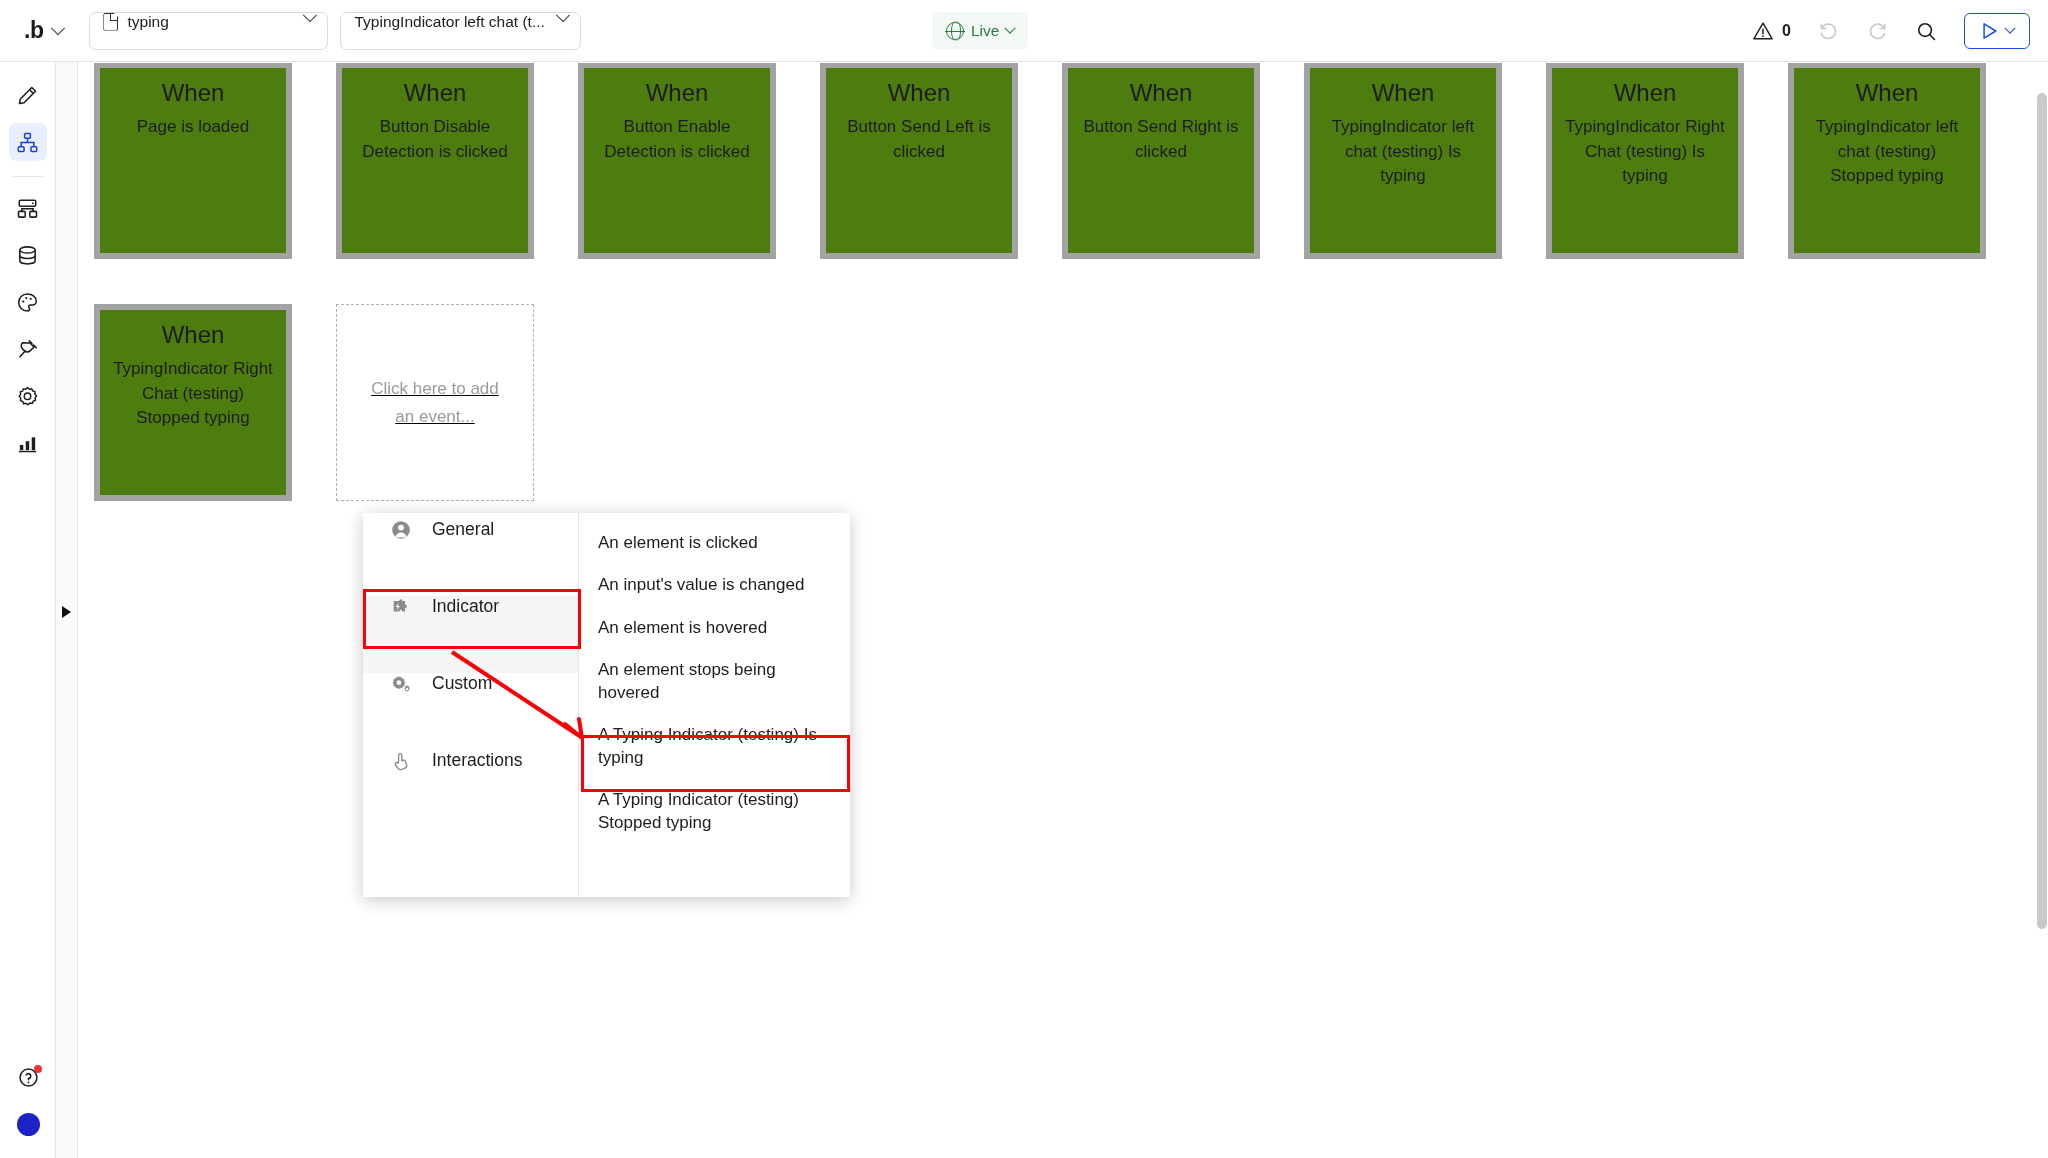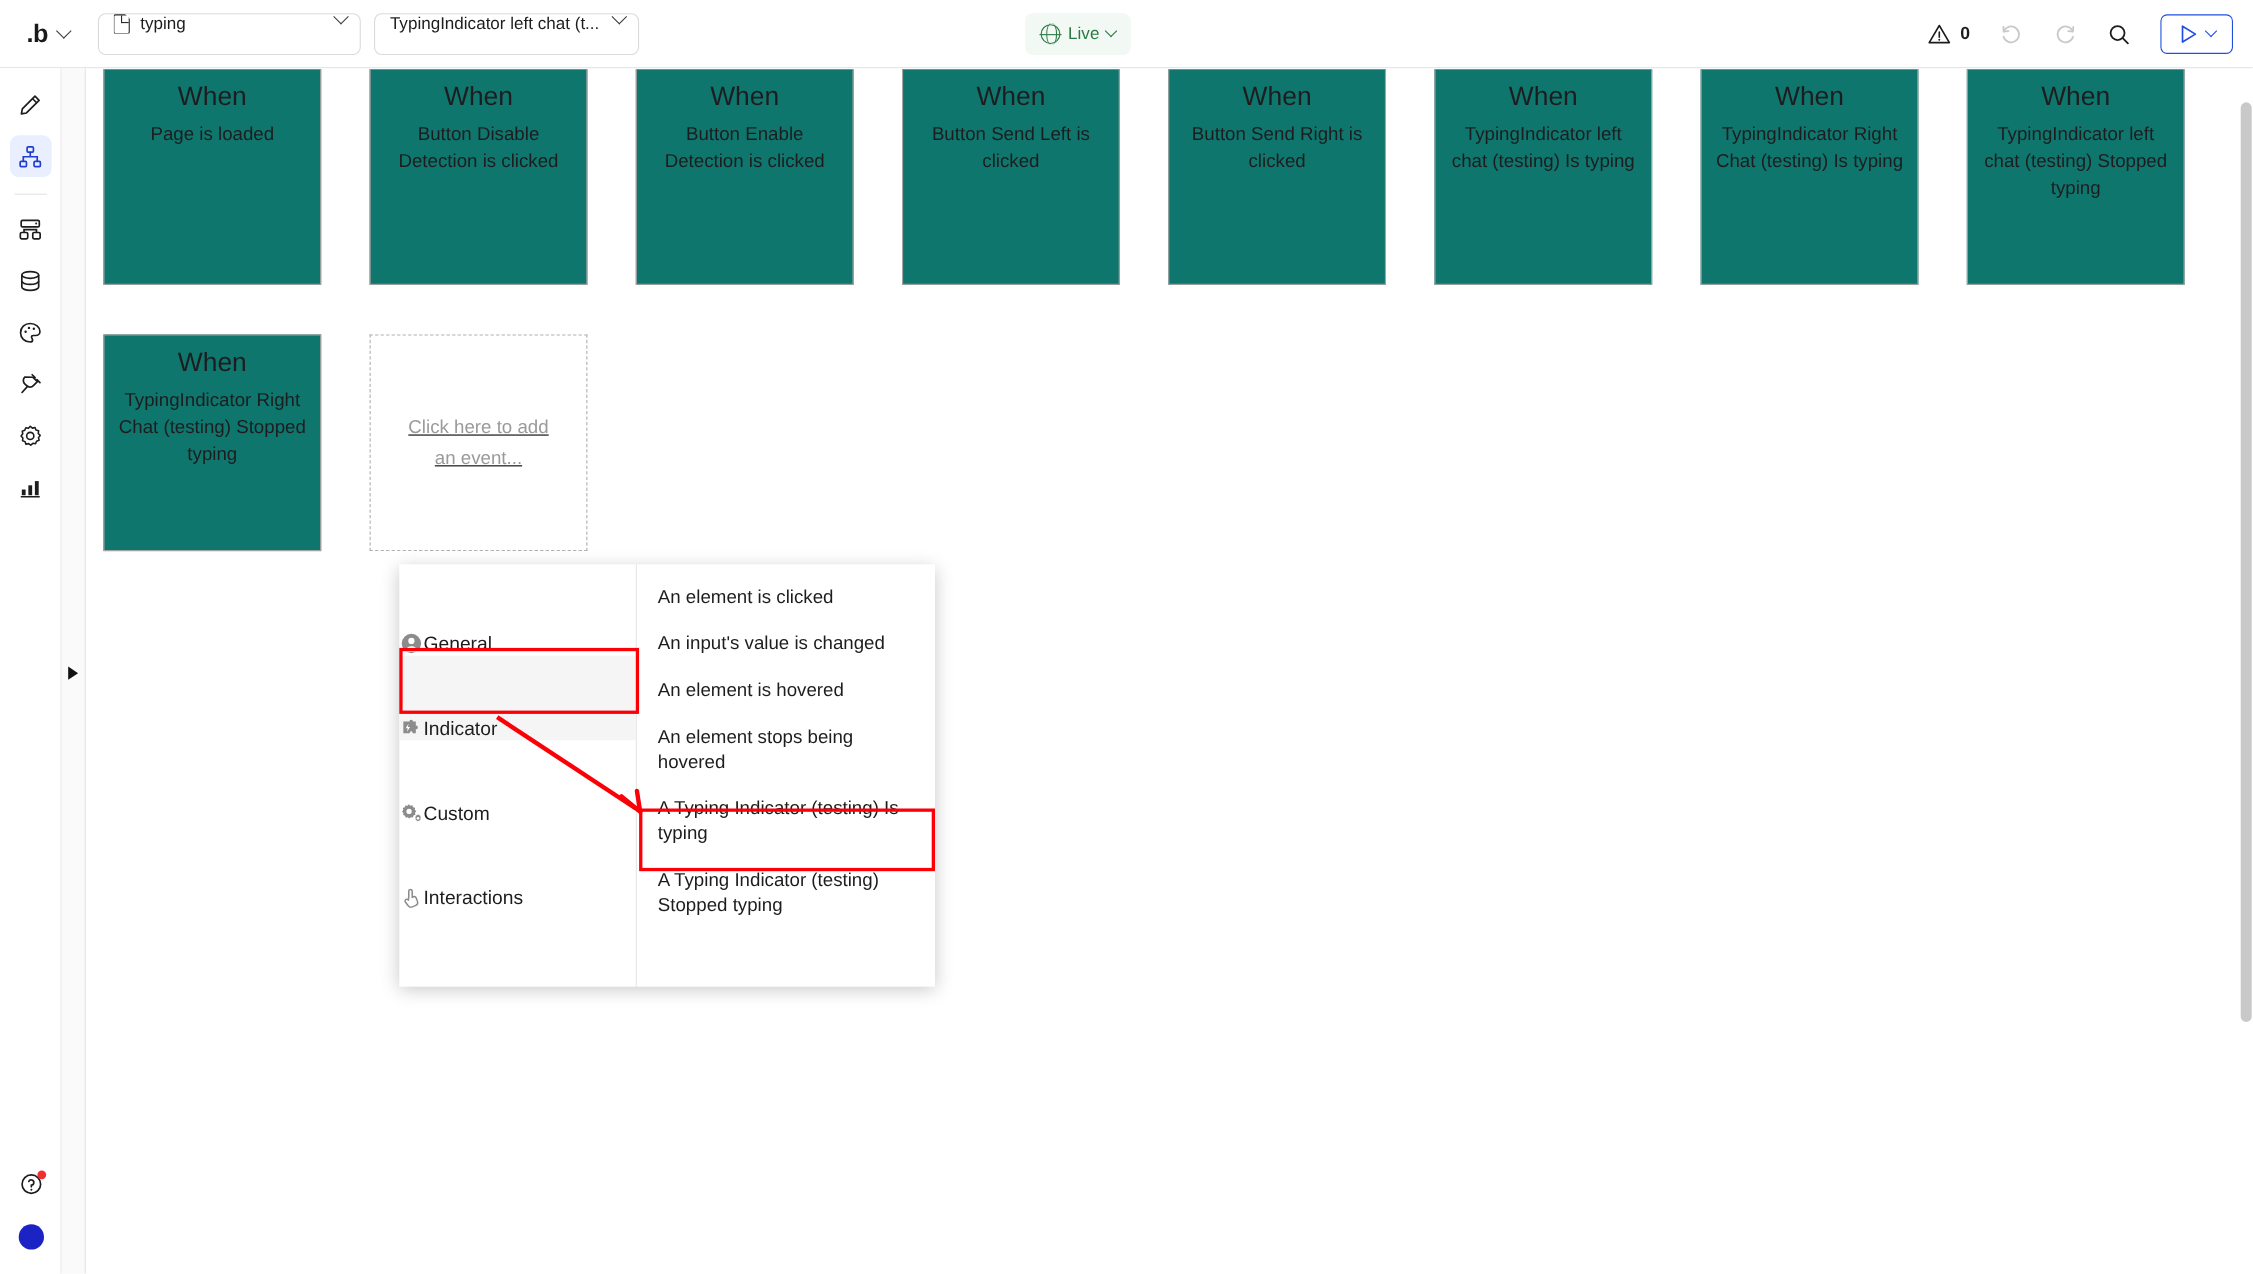--- a/index.html
+++ b/index.html
@@ -166,22 +166,22 @@
     position: absolute; left: 79px; top: 63px;
     width: 1957px; height: 1095px;
     background: #ffffff;
     overflow: hidden;
   }
 
   
   .card {
     position: absolute;
     width: 198px; height: 197px;
-    background: #0f766e;
-    border: 1px solid #a3a3a3;
+    background: #4d7c0f;
+    border: 6px solid #a3a3a3;
     padding: 12px 12px 0 12px;
     cursor: pointer;
   }
   .card-when {
     font-size: 24px; color: #1d1d1f; text-align: center;
     line-height: 1.1; margin-bottom: 9px; font-weight: 400;
   }
   .card-sub {
     font-size: 17px; color: #1d1d1f; text-align: center;
     line-height: 1.42;
@@ -206,22 +206,22 @@
     box-shadow: 0 3px 16px rgba(0,0,0,0.22);
     display: flex;
     z-index: 40;
   }
   .dd-left {
     width: 216px; height: 100%;
     border-right: 1px solid #e6e6e6;
     padding-top: 6px;
   }
   .dd-cat {
-    height: 77px; display: flex; align-items: flex-end;
-    cursor: pointer;
+    height: 77px; display: flex; align-items: flex-start;
+    padding-left: 27px; gap: 20px; cursor: pointer;
   }
   .dd-cat.selected { background: #f5f5f5; }
   .dd-cat-label { font-size: 17.5px; color: #1d1d1f; }
   .dd-right {
     flex: 1; padding: 9px 0 0 0; overflow: hidden;
   }
   .dd-item {
     padding: 10px 16px 10px 19px;
     font-size: 17px; color: #1d1d1f; line-height: 1.32;
     cursor: pointer;

